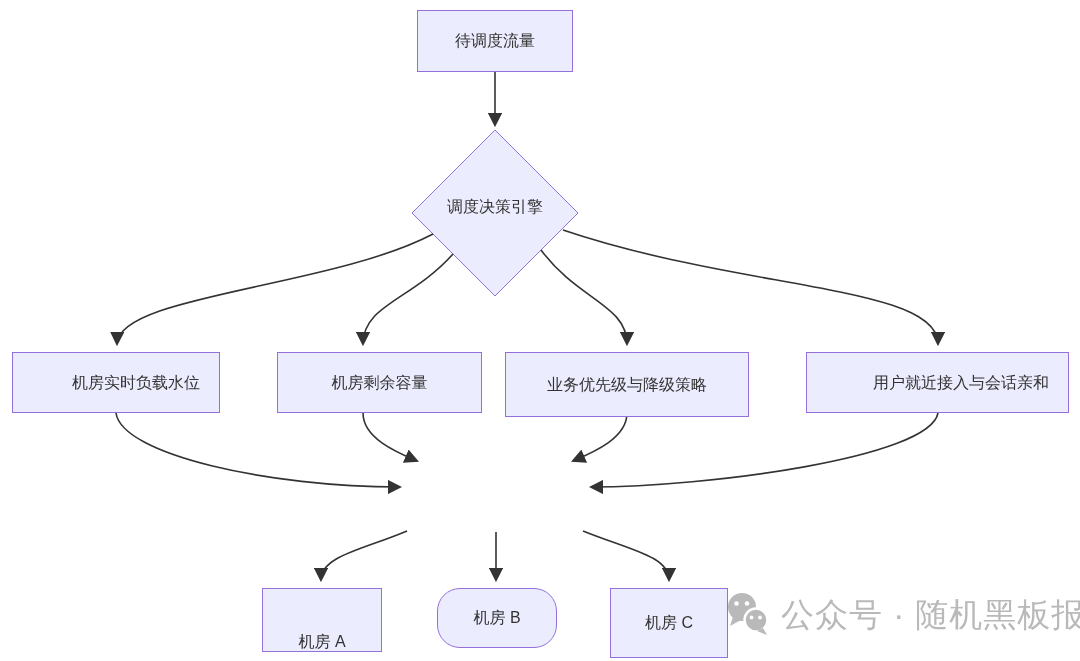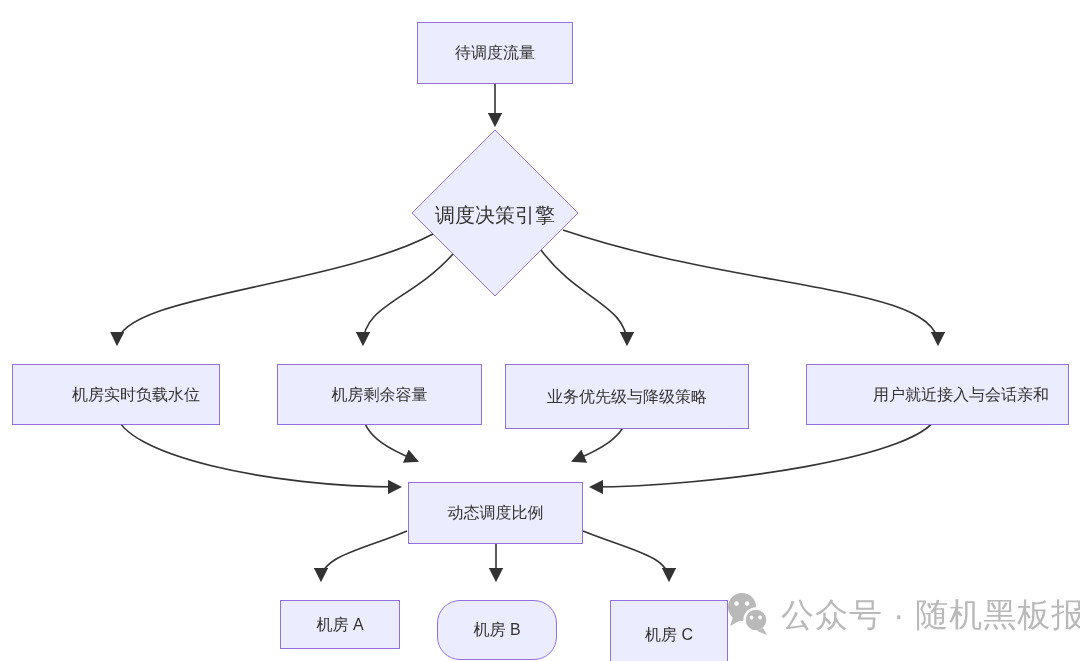--- a/index.html
+++ b/index.html
@@ -35,29 +35,28 @@
     position:absolute;
     display:flex;
     align-items:center;
     justify-content:center;
     background:var(--node-fill);
     border:1px solid var(--node-border);
     color:var(--text-color);
     font-size:16px;
     text-align:center;
     line-height:1.2;
-    margin-top:12px;
   }
   .diamond-label{
     position:absolute;
     display:flex;
-    align-items:flex-end;
+    align-items:flex-start;
     justify-content:center;
     color:var(--text-color);
-    font-size:20px;
+    font-size:16px;
     background:transparent;
     border:none;
     font-family:Liberation Serif, serif;
   }
   .watermark{
     position:absolute;
     left:724px;
     top:591px;
     display:flex;
     align-items:center;
@@ -115,25 +114,22 @@
   </div>
 
   <div class="node" style="left:505px;top:352px;width:244px;height:65px;">
     <span>业务优先级与降级策略</span>
   </div>
 
   <div class="node" style="left:806px;top:352px;width:263px;height:61px;padding-left:47px;">
     <span>用户就近接入与会话亲和</span>
   </div>
 
-  <div class="node" style="left:408px;top:470px;width:175px;height:62px;">
-    <span>动态调度比例</span>
-  </div>
 
-  <div class="node" style="left:280px;top:588px;width:120px;height:49px;">
+  <div class="node" style="left:262px;top:588px;width:120px;height:64px;align-items:flex-end;">
     <span>机房 A</span>
   </div>
 
   <div class="node" style="left:437px;top:588px;width:120px;height:60px;border-radius:23px;">
     <span>机房 B</span>
   </div>
 
   <div class="node" style="left:610px;top:588px;width:118px;height:70px;">
     <span>机房 C</span>
   </div>

